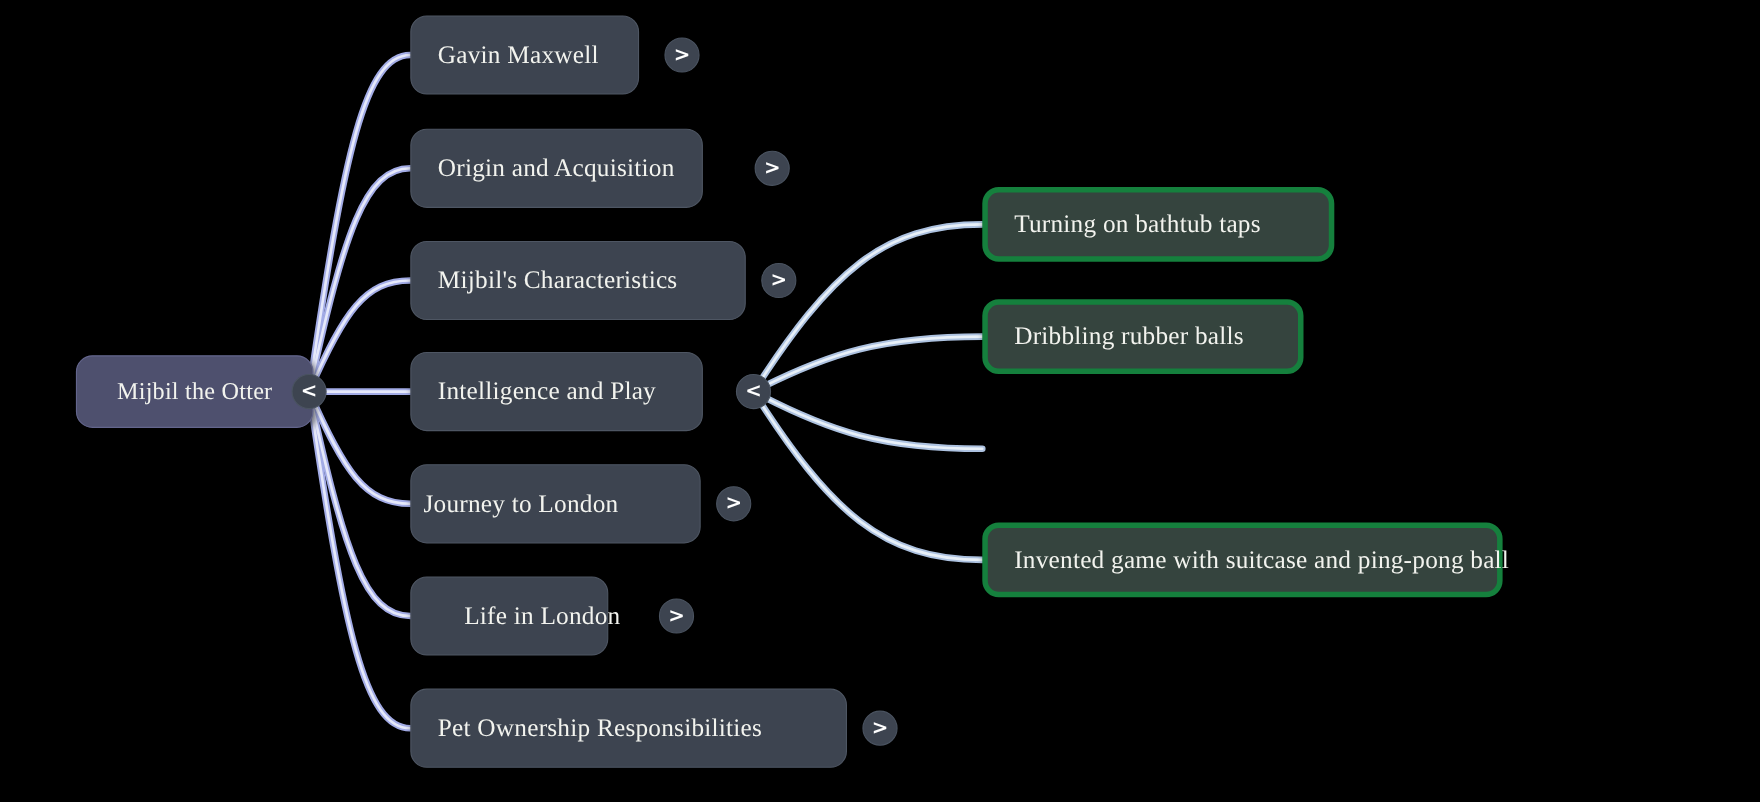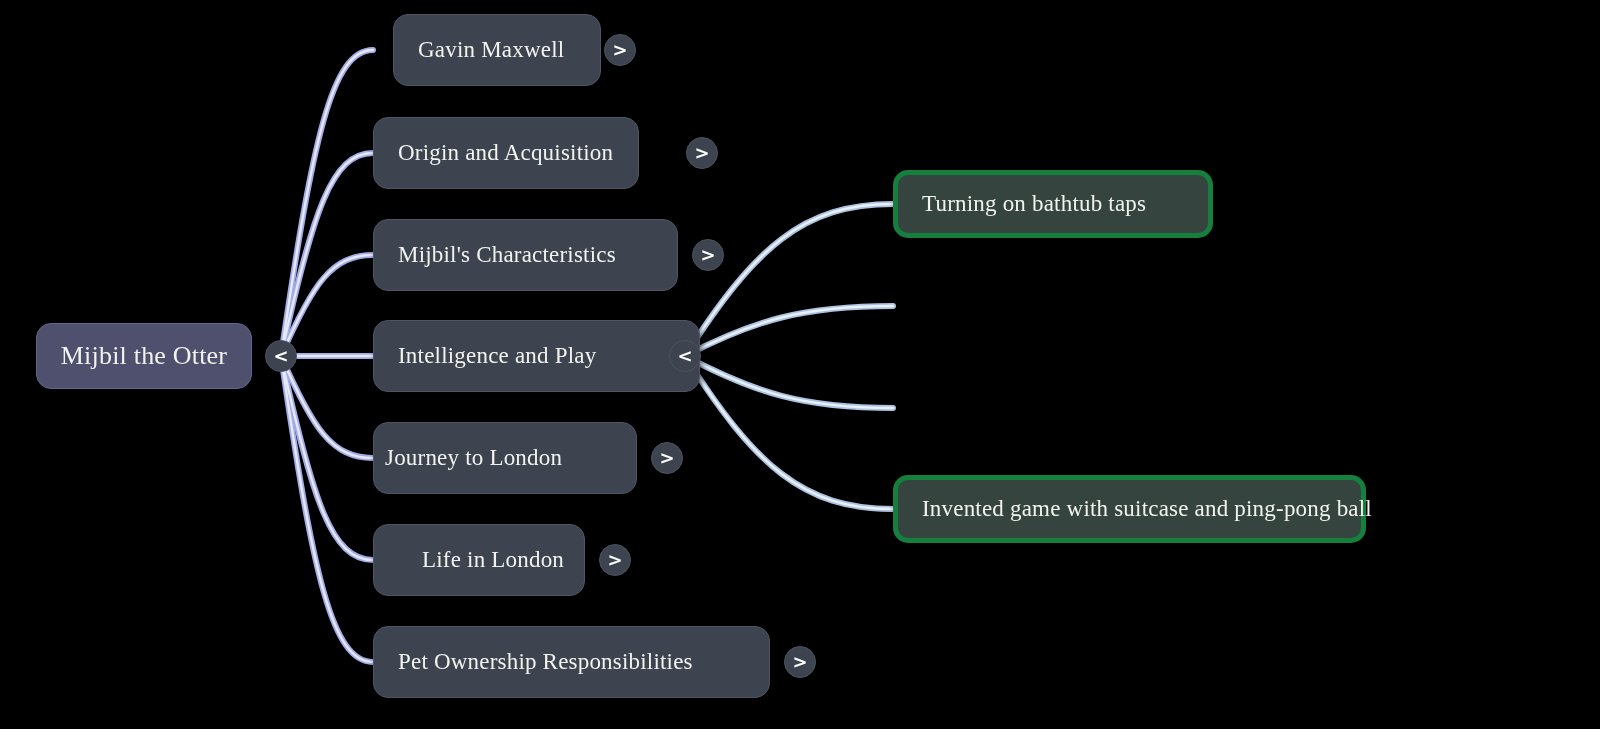--- a/index.html
+++ b/index.html
@@ -35,21 +35,22 @@
     padding: 0 24px;
     white-space: nowrap;
     box-shadow: 2px 3px 6px rgba(0,0,0,0.55);
     cursor: default;
   }
   .node.root {
     background: #4e506e;
     border: 1px solid #63658c;
     justify-content: center;
     padding: 0 10px;
-    font-size: 26px;
+    font-size: 22px;
+    margin-left: 33px;
   }
   .node.topic {
     background: #3d4450;
     border: 1px solid #4e5663;
     height: 72px;
   }
   .node.child {
     background: #35443e;
     border: 5px solid #15803d;
     height: 68px;
@@ -116,58 +117,61 @@
         <path d="M685,356 C755,466 803,509 893,509"></path>
       </g>
     </g>
   </svg>
 
   <div class="node root" style="left:36px; top:323px; width:216px; height:66px;">
     <span>Mijbil the Otter</span>
   </div>
   <div class="toggle" style="left:265px; top:340px;">&lt;</div>
 
-  <div class="node topic" style="left:393px; top:14px; width:208px;">
+  <div class="node topic" style="left:373px; top:14px; width:208px;">
     <span>Gavin Maxwell</span>
   </div>
   <div class="toggle" style="left:604px; top:34px;">&gt;</div>
 
   <div class="node topic" style="left:373px; top:117px; width:266px;">
     <span>Origin and Acquisition</span>
   </div>
   <div class="toggle" style="left:686px; top:137px;">&gt;</div>
 
   <div class="node topic" style="left:373px; top:219px; width:305px;">
     <span>Mijbil's Characteristics</span>
   </div>
   <div class="toggle" style="left:692px; top:239px;">&gt;</div>
 
-  <div class="node topic" style="left:373px; top:320px; width:327px;">
+  <div class="node topic" style="left:373px; top:320px; width:266px;">
     <span>Intelligence and Play</span>
   </div>
   <div class="toggle" style="left:669px; top:340px;">&lt;</div>
 
   <div class="node topic" style="left:373px; top:422px; width:264px;padding-left:11px;">
     <span>Journey to London</span>
   </div>
   <div class="toggle" style="left:651px; top:442px;">&gt;</div>
 
-  <div class="node topic" style="left:373px; top:524px; width:212px;padding-left:48px;">
+  <div class="node topic" style="left:373px; top:524px; width:180px;padding-left:48px;">
     <span>Life in London</span>
   </div>
   <div class="toggle" style="left:599px; top:544px;">&gt;</div>
 
   <div class="node topic" style="left:373px; top:626px; width:397px;">
     <span>Pet Ownership Responsibilities</span>
   </div>
   <div class="toggle" style="left:784px; top:646px;">&gt;</div>
 
   <div class="node child" style="left:893px; top:170px; width:320px;">
     <span>Turning on bathtub taps</span>
   </div>
 
+  <div class="node child" style="left:893px; top:272px; width:292px;">
+    <span>Dribbling rubber balls</span>
+  </div>
 
 
   <div class="node child" style="left:893px; top:475px; width:473px;">
     <span>Invented game with suitcase and ping-pong ball</span>
   </div>
 
 </div>
 
 </body></html>

